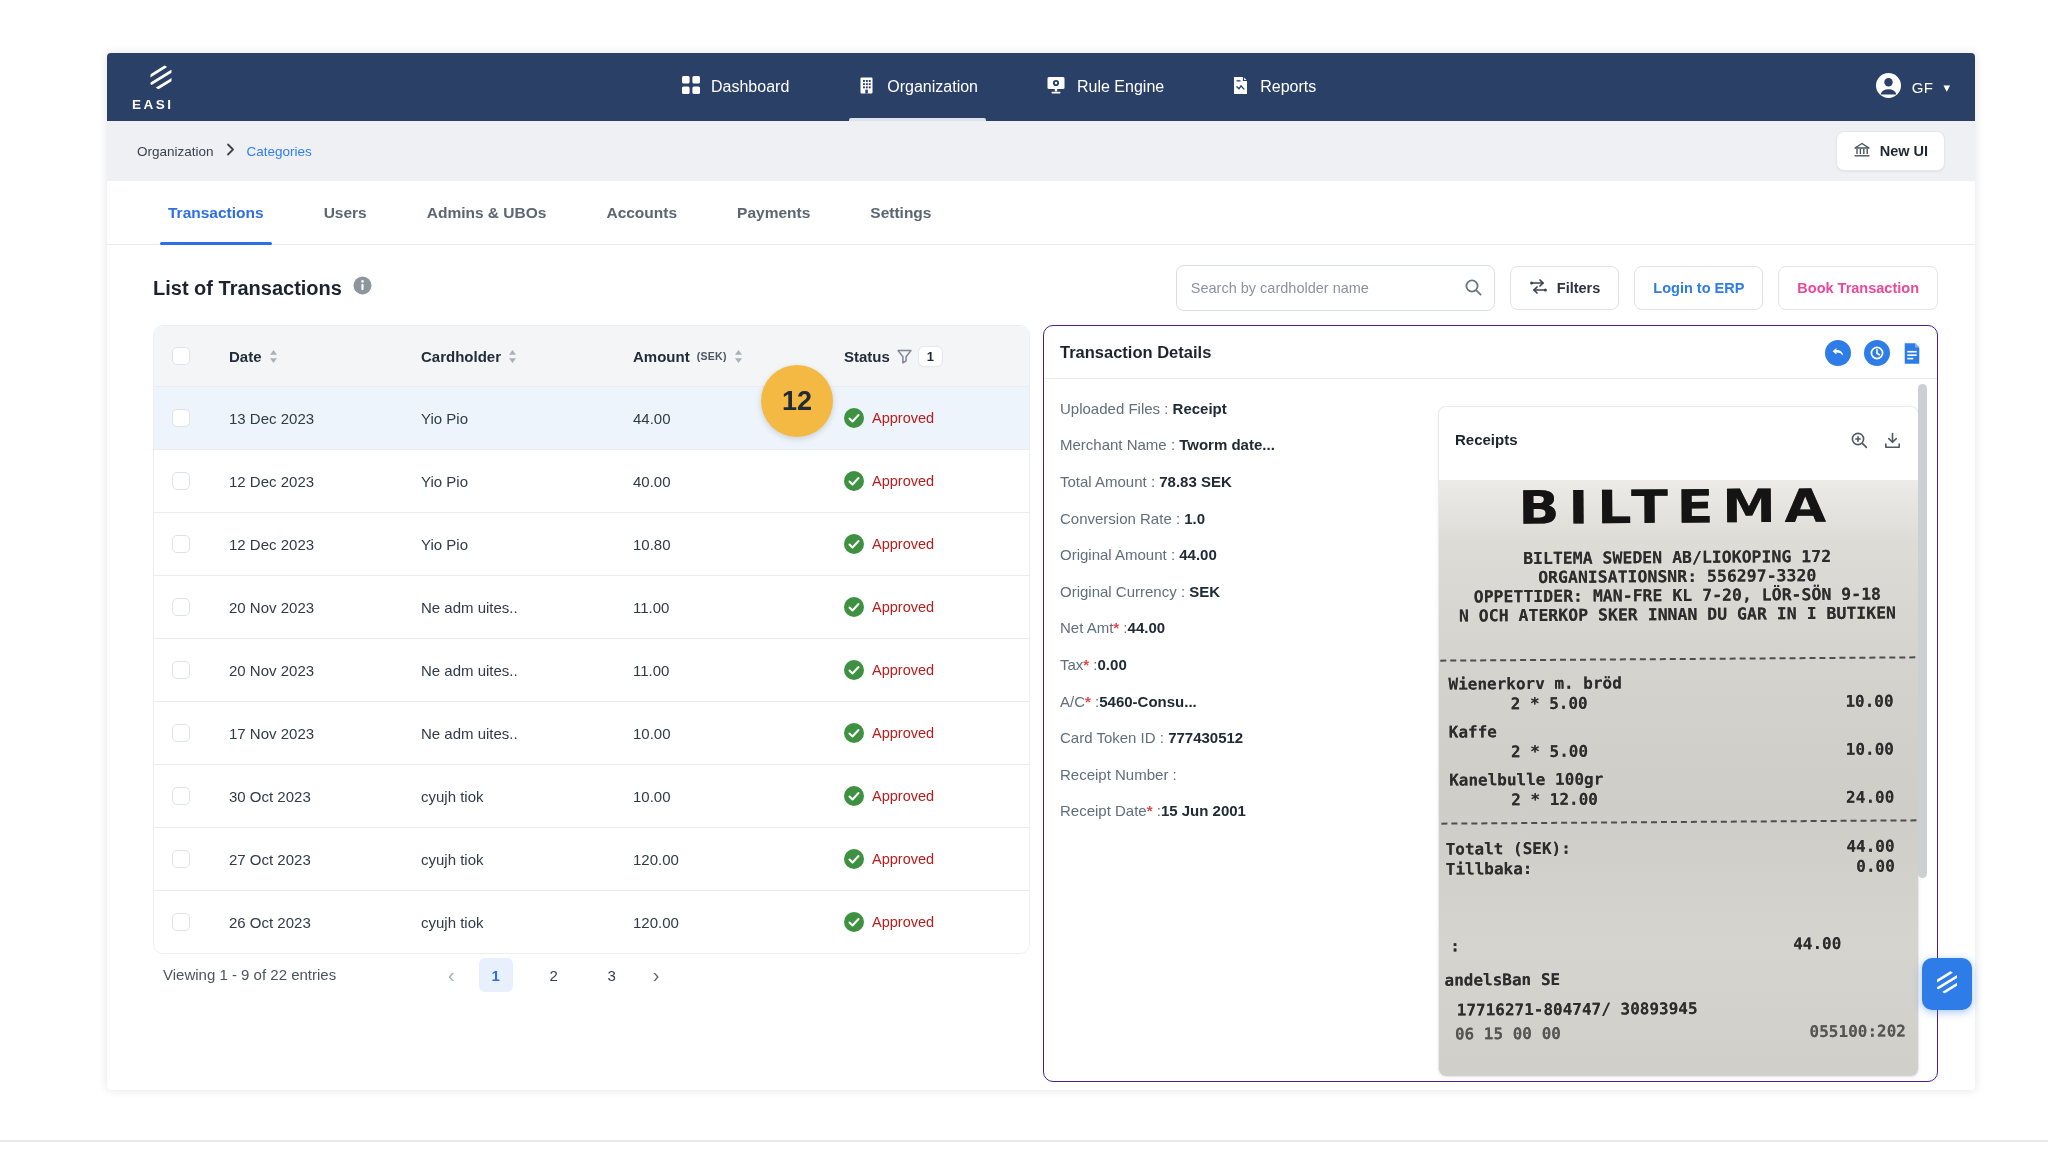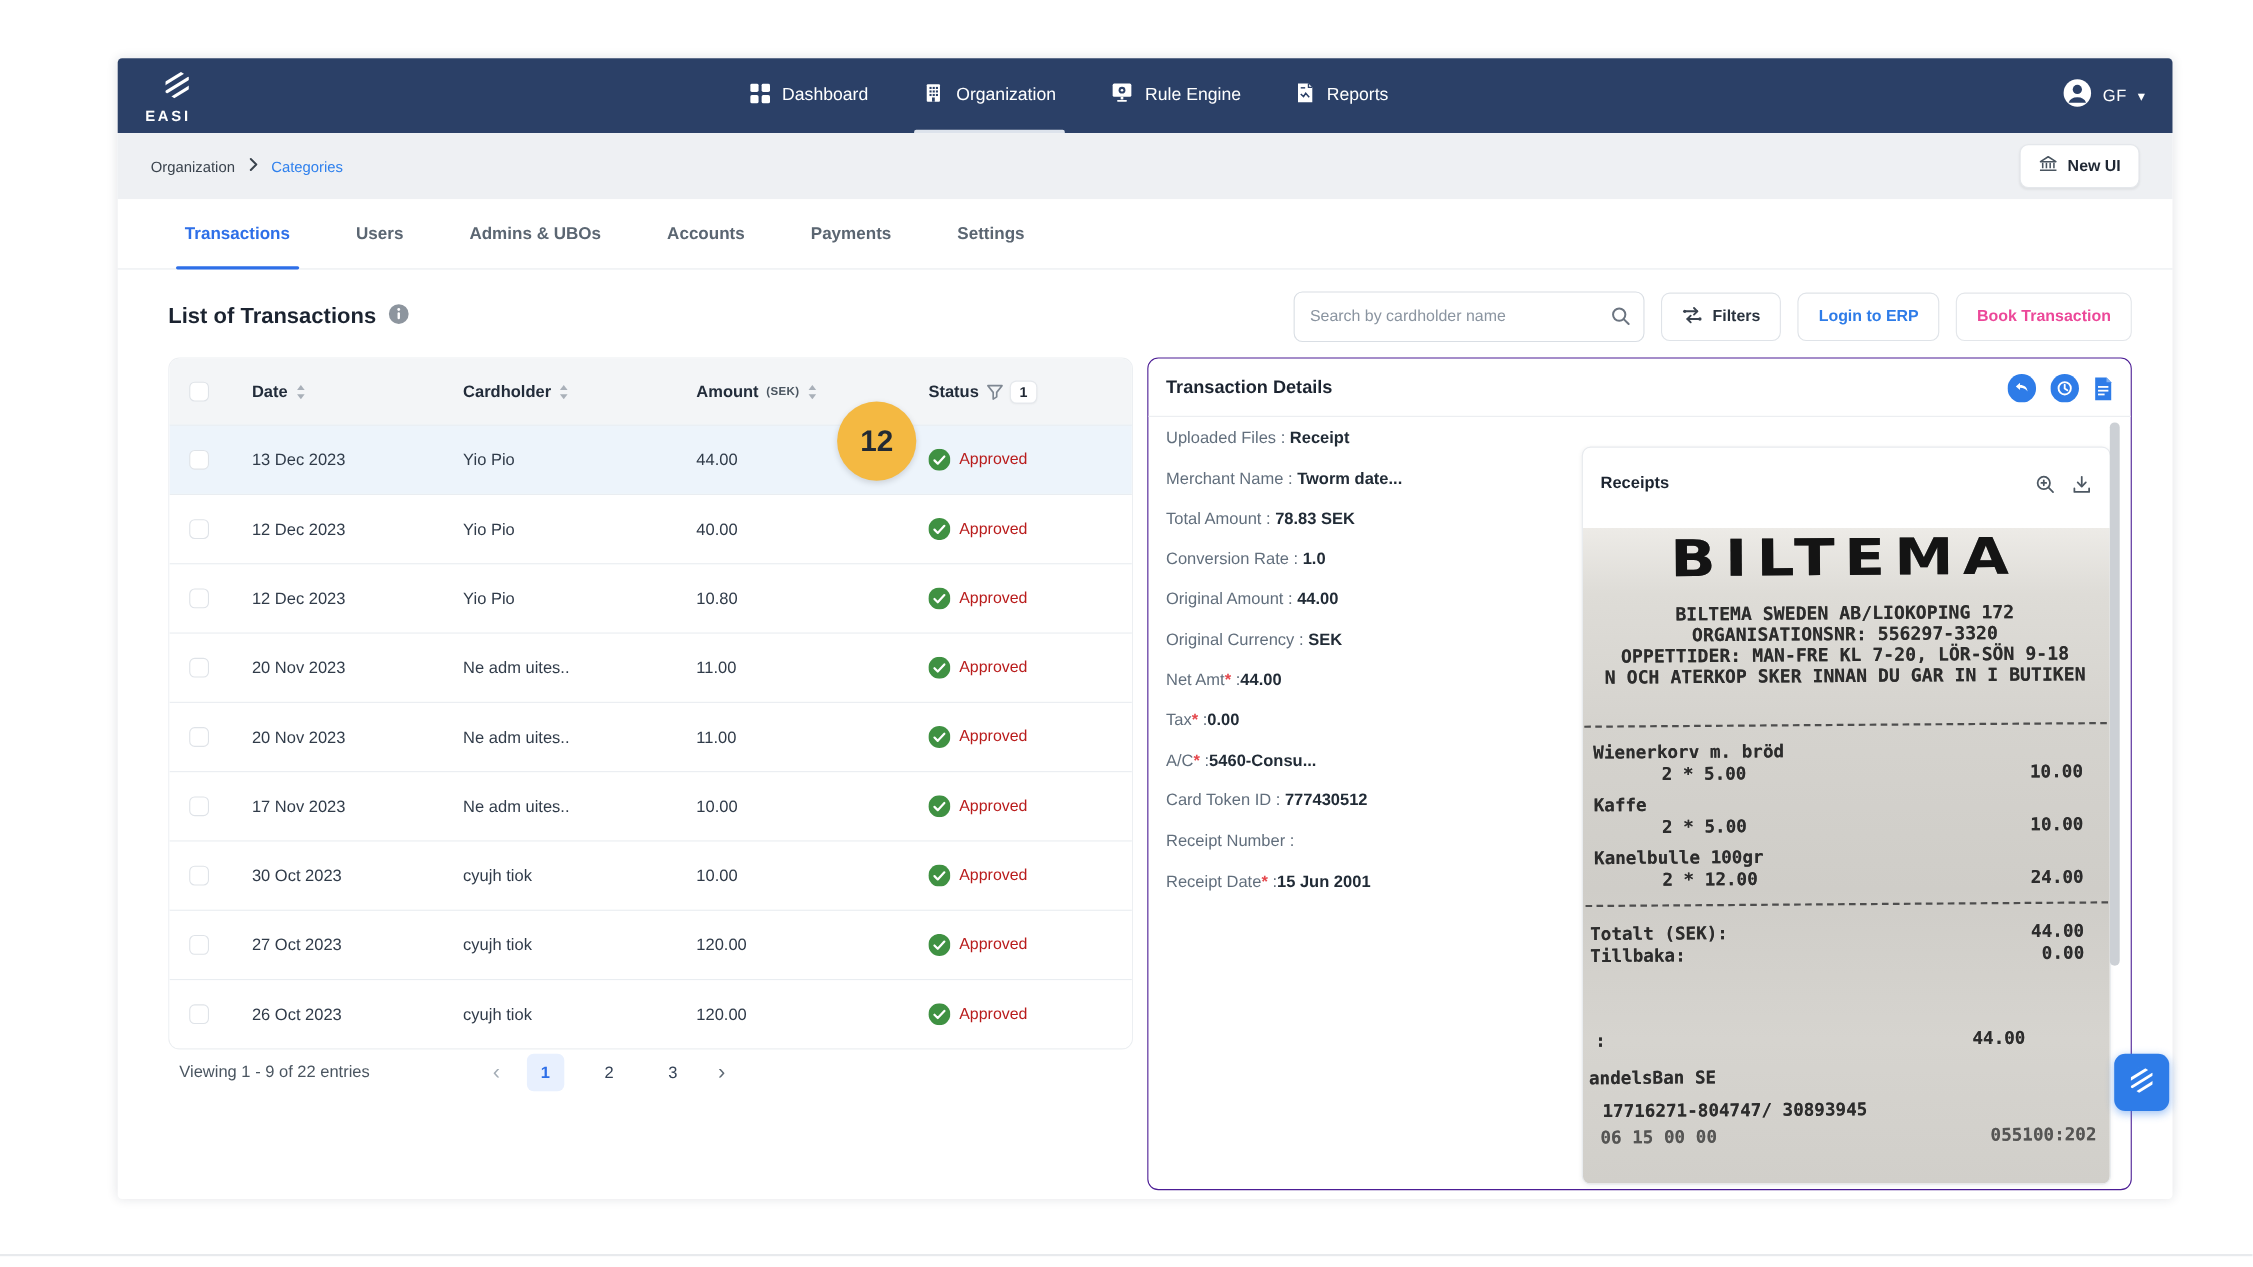--- a/index.html
+++ b/index.html
@@ -9,21 +9,21 @@
 
   
   .app{position:absolute;left:107px;top:53px;width:1868px;height:1037px;background:#fff;
        border-radius:4px;box-shadow:0 0 10px rgba(25,35,60,.12);}
 
   
   .navbar{position:absolute;left:0;top:0;width:100%;height:68px;background:#2b4067;
           border-radius:4px 4px 0 0;display:flex;align-items:center;box-sizing:border-box;padding:0 25px;}
   .brand{display:flex;flex-direction:column;align-items:flex-end;gap:1px;cursor:pointer;}
   .brand .brand-word{color:#fff;font-size:13.5px;font-weight:bold;letter-spacing:2.5px;}
-  .nav-menu{position:absolute;left:573px;top:0;height:100%;display:flex;gap:46px;}
+  .nav-menu{position:absolute;left:573px;top:0;height:100%;display:flex;gap:64px;}
   .nav-item{position:relative;height:100%;display:flex;align-items:center;gap:11px;color:#fff;
             font-size:16px;font-weight:500;cursor:pointer;padding:0 2px;}
   .nav-item.active::after{content:"";position:absolute;left:-6px;right:-6px;bottom:0;height:3.5px;
             background:#dde3ec;border-radius:2px 2px 0 0;}
   .nav-user{margin-left:auto;display:flex;align-items:center;gap:10px;color:#fff;cursor:pointer;}
   .nav-user .initials{font-size:15px;font-weight:500;letter-spacing:.5px;}
   .nav-user .caret{font-size:13px;line-height:1;}
 
   
   .crumb-row{position:absolute;left:0;top:68px;width:100%;height:60px;background:#eef0f3;
@@ -85,21 +85,21 @@
   .pg-num.active{color:#2e6fe8;background:#e8f0fe;font-weight:600;}
 
   
   .panel{position:absolute;left:936px;top:272px;width:895px;height:757px;border:1px solid #4c1d95;
          border-radius:10px;background:#fff;box-sizing:border-box;}
   .panel-title{position:absolute;left:16px;top:17px;font-size:16.5px;font-weight:600;color:#1c2430;}
   .panel-icons{position:absolute;right:16px;top:14px;display:flex;align-items:center;gap:13px;}
   .panel-icons > span{cursor:pointer;display:flex;}
   .panel-div{position:absolute;left:0;right:0;top:52px;border-top:1px solid #eaedf0;}
   .fields{position:absolute;left:16px;top:64px;width:370px;}
-  .field{height:36.6px;display:flex;font-size:15px;white-space:pre;}
+  .field{height:36.6px;display:flex;align-items:center;font-size:15px;white-space:pre;}
   .flabel{color:#616e7c;}
   .fstar{color:#e5484d;font-weight:700;}
   .fsep{color:#616e7c;}
   .fvalue{color:#212b36;font-weight:700;}
 
   
   .panel-scroll{position:absolute;left:874px;top:58px;width:9px;height:494px;background:#ccd0d5;border-radius:5px;cursor:pointer;}
 
   
   .receipts-card{position:absolute;left:394px;top:80px;width:479px;bottom:4px;border:1px solid #e7eaee;

